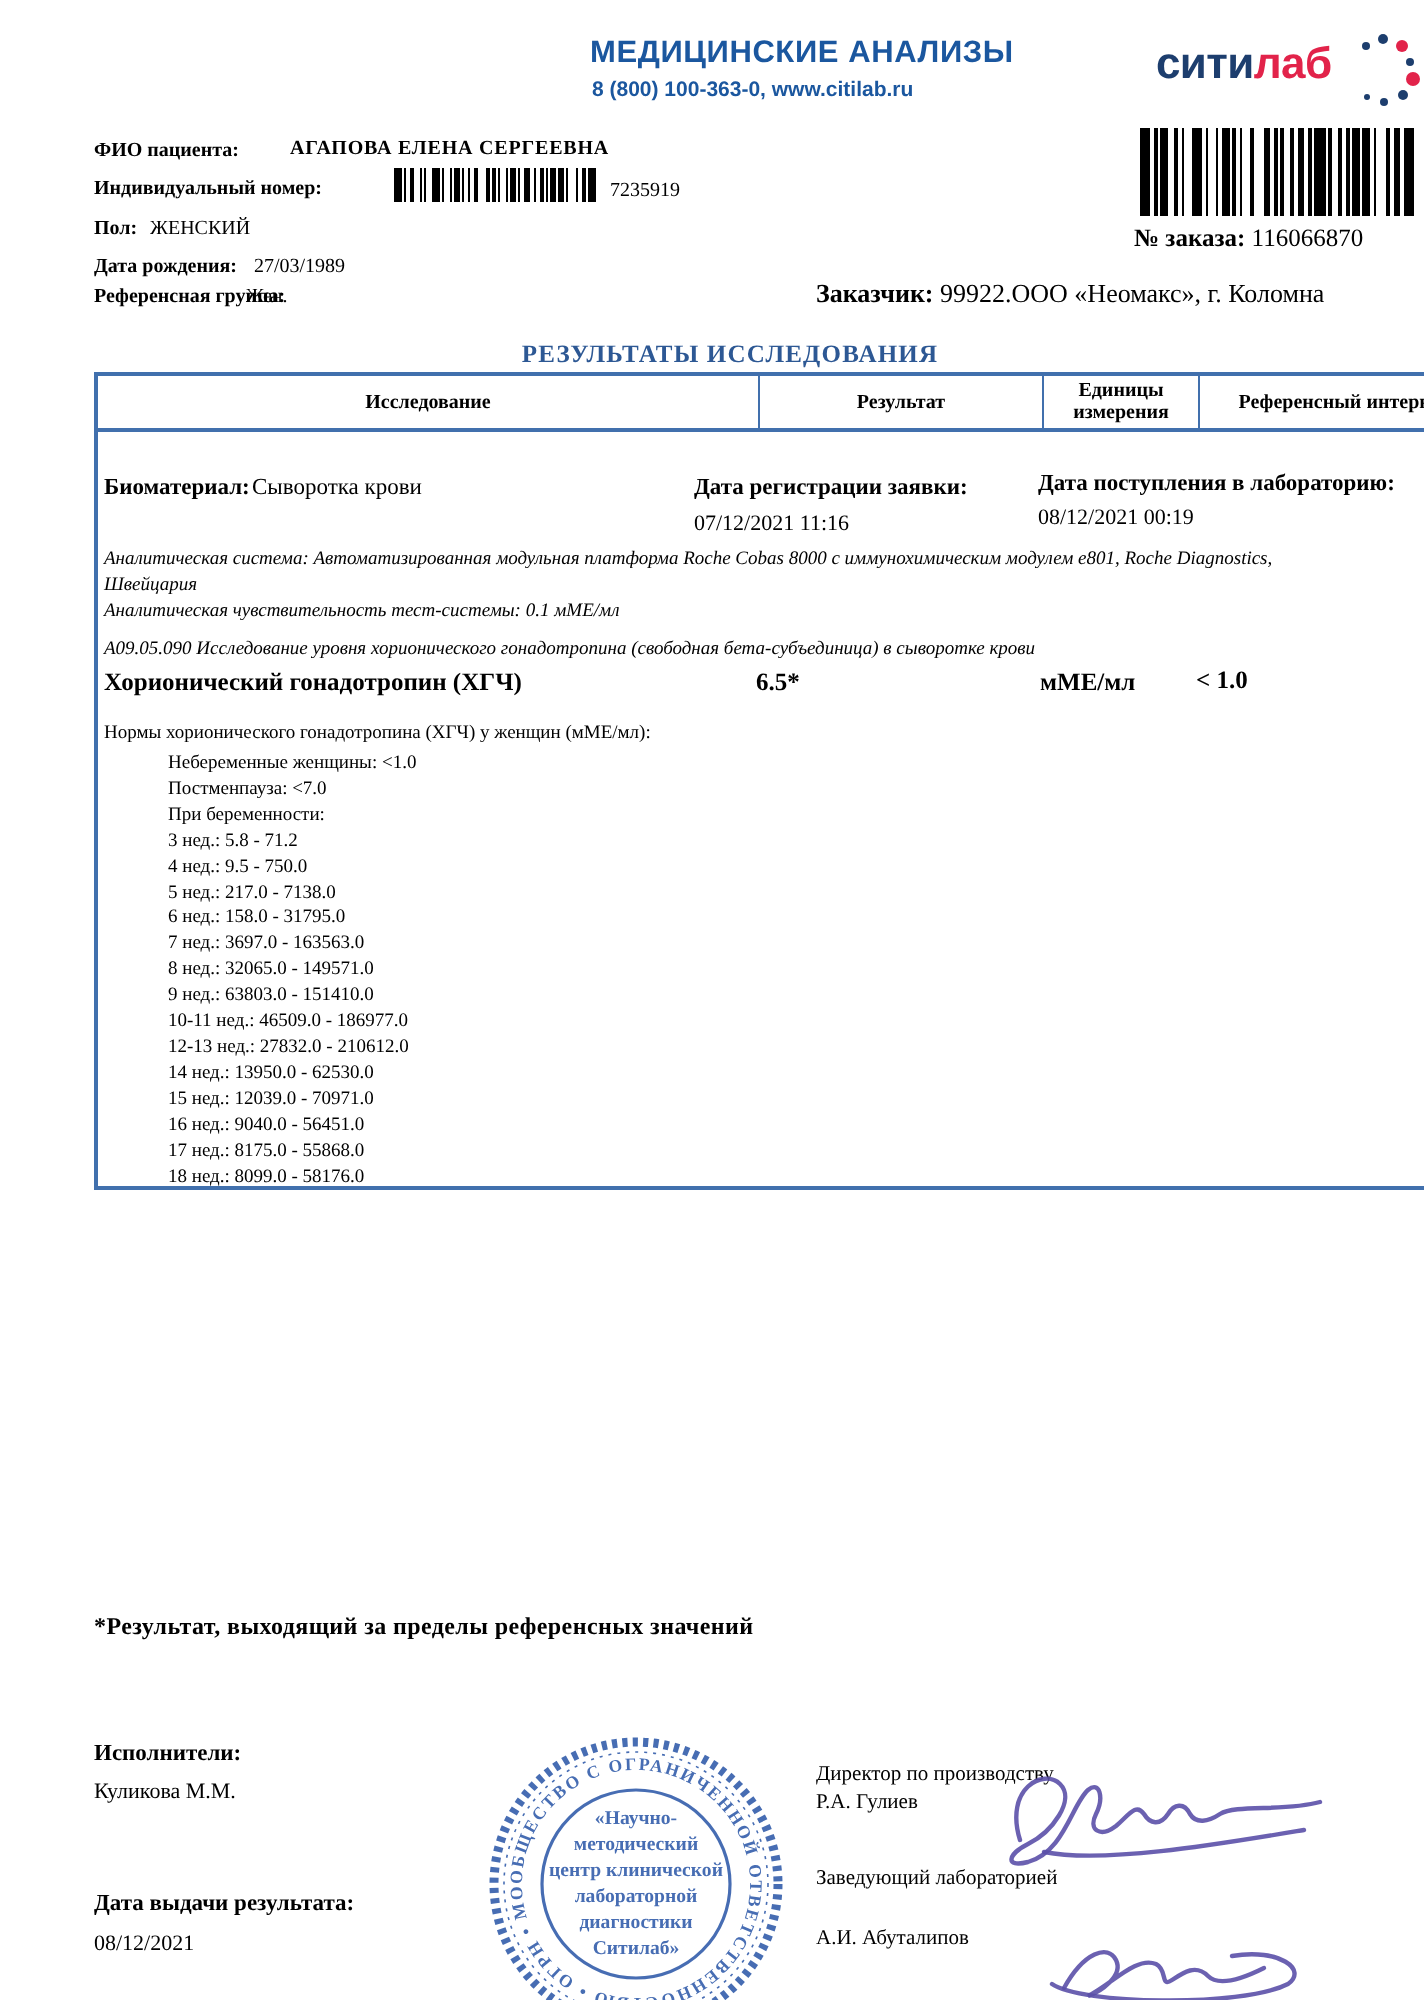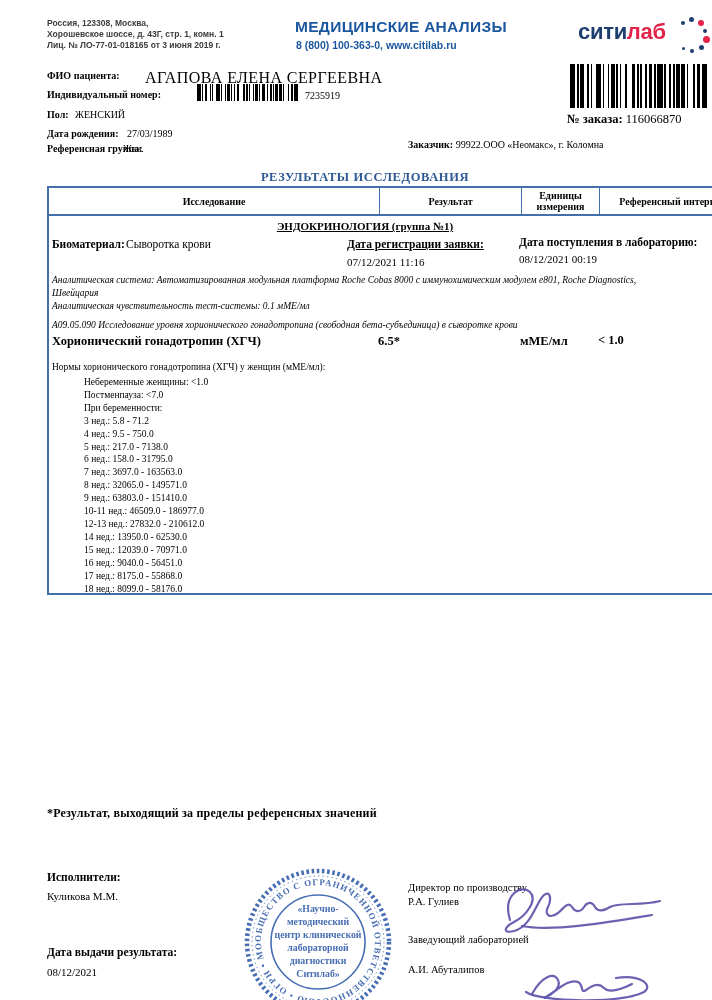--- a/index.html
+++ b/index.html
@@ -14,27 +14,27 @@
   .addr{left:47px;top:18px;font-size:8.5px;line-height:11px;color:#3c3c3c;font-weight:bold;}
   .c-title{left:295px;top:18px;font-size:15.5px;color:#1b579f;letter-spacing:.3px;}
   .c-phone{left:296px;top:39px;font-size:10.5px;color:#1b579f;}
   .logo{left:578px;top:19px;font-size:22px;letter-spacing:-.3px;}
   .logo .p1{color:#1d3e6e;} .logo .p2{color:#e2234a;}
   .dot{position:absolute;border-radius:50%;}
 
   
   .lab{font-size:10px;font-weight:bold;}
   .val{font-size:10px;}
-  .fio-val{font-size:16px;font-weight:normal;letter-spacing:.4px;}
+  .fio-val{font-size:10px;font-weight:bold;letter-spacing:.4px;}
 
   .barcode{display:flex;align-items:stretch;}
   .barcode span{display:block;height:100%;}
 
   .order-line{font-size:12.5px;}
-  .cust-line{font-size:10px;}
+  .cust-line{font-size:13px;}
 
   
   .res-title{left:100px;top:170px;width:530px;text-align:center;font-size:12.5px;
              font-weight:bold;color:#2d5894;letter-spacing:.6px;}
   .thead{left:47px;top:186px;width:700px;height:30px;display:flex;
          border:2px solid #4170ad;box-sizing:border-box;}
   .thead .cell{display:flex;align-items:center;justify-content:center;text-align:center;
          font-size:10px;font-weight:bold;line-height:11px;border-right:1px solid #4170ad;box-sizing:border-box;}
   .thead .cell:last-child{border-right:none;}
   .tbody{left:47px;top:216px;width:700px;height:379px;border-left:2px solid #4170ad;
@@ -57,25 +57,20 @@
   .sig path{fill:none;stroke:#5b50a8;stroke-width:2.2;stroke-linecap:round;opacity:.9;}
   .stamp{opacity:.93;}
   .stamp text{fill:#3a63ae;font-family:"Liberation Serif",serif;font-weight:bold;}
   .stamp circle{fill:none;stroke:#3a63ae;}
 </style>
 </head>
 <body>
 
 <div class="page">
 
-  <div class="abs addr sans">
-      <div>Россия, 123308, Москва,</div>
-      <div>Хорошевское шоссе, д. 43Г, стр. 1, комн. 1</div>
-      <div>Лиц. № ЛО-77-01-018165 от 3 июня 2019 г.</div>
-    </div>
 
   <div class="abs c-title sans b">МЕДИЦИНСКИЕ АНАЛИЗЫ</div>
   <div class="abs c-phone sans b">8 (800) 100-363-0, www.citilab.ru</div>
 
   <div class="abs logo sans b">
     <span class="p1">сити</span><span class="p2">лаб</span>
   </div>
   <div>
     <span class="dot" style="left:681px;top:21px;width:4px;height:4px;background:#1d3e6e;"></span>
     <span class="dot" style="left:689px;top:17px;width:5px;height:5px;background:#1d3e6e;"></span>
@@ -229,26 +224,25 @@
 
   <div class="abs thead">
     <div class="cell" style="width:331px;">Исследование</div>
     <div class="cell" style="width:142px;">Результат</div>
     <div class="cell" style="width:78px;padding:0 8px;">Единицы измерения</div>
     <div class="cell" style="flex:1;">Референсный интервал</div>
   </div>
 
   <div class="abs tbody"></div>
 
-  <div class="abs group-title">ЭНДОКРИНОЛОГИЯ (группа №1)</div>
 
   <div class="abs fs115 b" style="left:52px;top:238px;">Биоматериал:</div>
   <div class="abs fs115" style="left:126px;top:238px;">Сыворотка крови</div>
 
-  <div class="abs fs115 b nowrap" style="left:347px;top:238px;text-decoration:underline;">Дата регистрации заявки:</div>
+  <div class="abs fs115 b nowrap" style="left:347px;top:238px;">Дата регистрации заявки:</div>
   <div class="abs fs11 nowrap" style="left:347px;top:256px;">07/12/2021 11:16</div>
 
   <div class="abs fs115 b nowrap" style="left:519px;top:236px;">Дата поступления в лабораторию:</div>
   <div class="abs fs11 nowrap" style="left:519px;top:253px;">08/12/2021 00:19</div>
 
   <div class="abs ital" style="left:52px;top:274px;width:660px;">
       <div>Аналитическая система: Автоматизированная модульная платформа Roche Cobas 8000 с иммунохимическим модулем e801, Roche Diagnostics,</div>
       <div>Швейцария</div>
     </div>
   <div class="abs ital nowrap" style="left:52px;top:300px;">Аналитическая чувствительность тест-системы: 0.1 мМЕ/мл</div>

